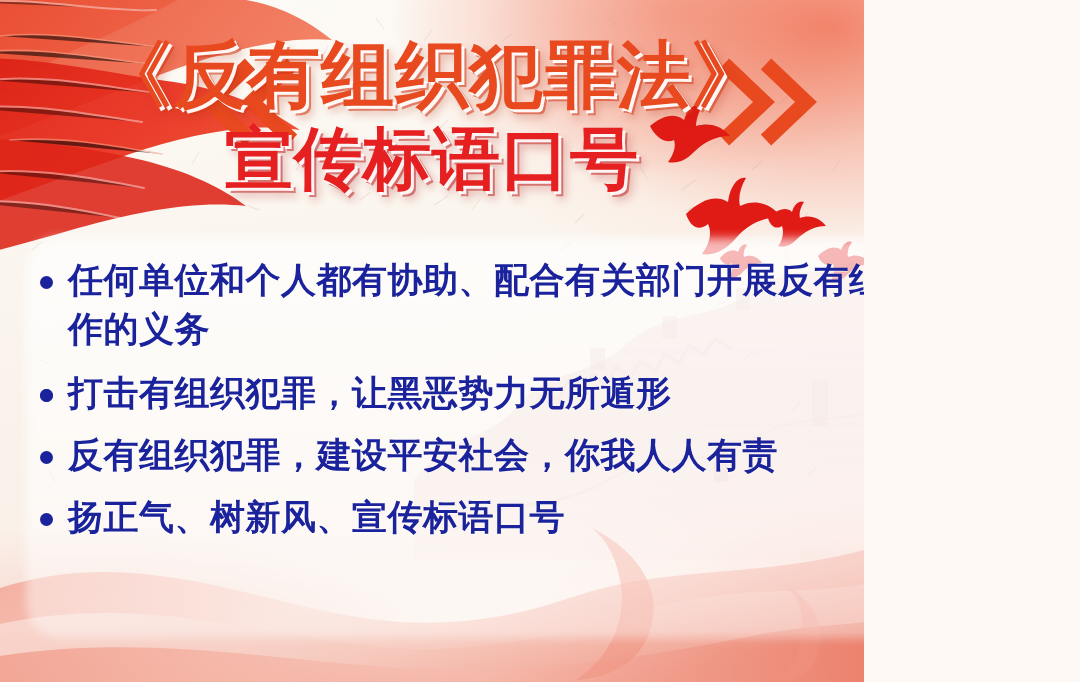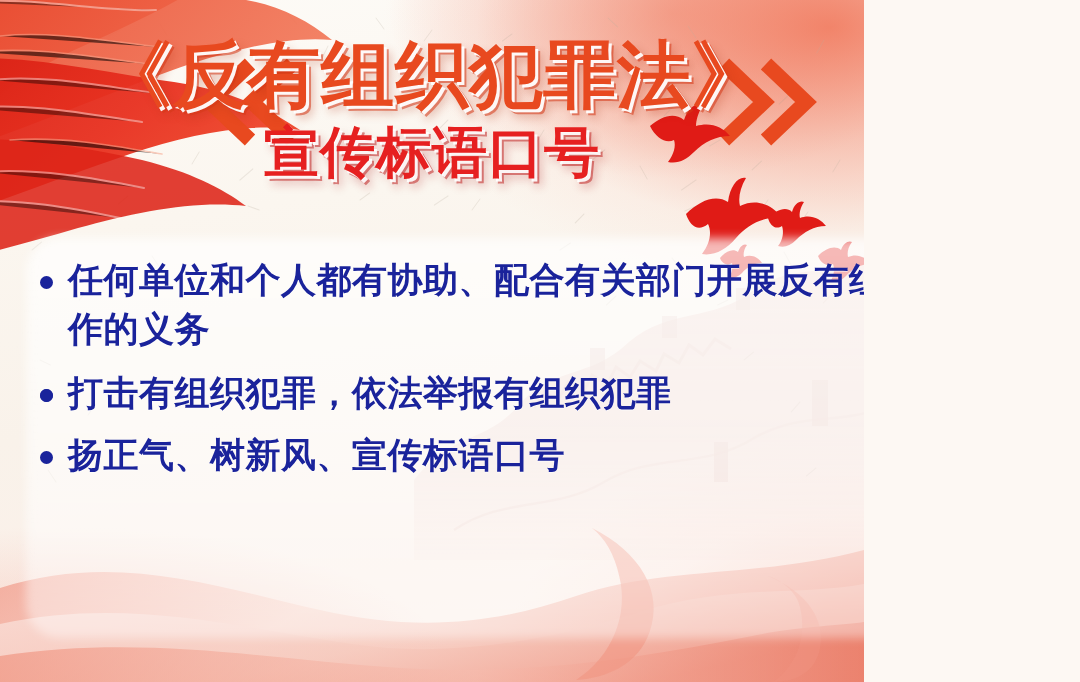--- a/index.html
+++ b/index.html
@@ -63,21 +63,21 @@
   }
   #title-line-1{
     font-size:73px;
     color:#e8491f;
     text-shadow:
        3px 3px 0 rgba(255,255,255,.95),
        5px 5px 0 rgba(214,56,24,.55),
        7px 8px 10px rgba(180,50,20,.30);
   }
   #title-line-2{
-    font-size:55px;margin-top:12px;
+    font-size:68px;margin-top:12px;
     color:#e62020;
     text-shadow:
        3px 3px 0 rgba(255,255,255,.92),
        5px 5px 0 rgba(190,24,24,.50),
        7px 8px 10px rgba(170,20,20,.30);
   }
 
   
   #slogan-list{
     position:absolute;left:38px;top:256px;width:1012px;z-index:7;
@@ -309,21 +309,25 @@
   <ul id="slogan-list">
     <li class="slogan-item">
       <span class="dot"></span>
       <span class="slogan-text">任何单位和个人都有协助、配合有关部门开展反有组织犯罪工作的义务</span>
     </li>
     <li class="slogan-item">
       <span class="dot"></span>
     </li>
     <li class="slogan-item">
       <span class="dot"></span>
-      <span class="slogan-text">打击有组织犯罪，依法举报有组织犯罪</span>
+      <span class="slogan-text">打击有组织犯罪，让黑恶势力无所遁形</span>
+    </li>
+    <li class="slogan-item">
+      <span class="dot"></span>
+      <span class="slogan-text">反有组织犯罪，建设平安社会，你我人人有责</span>
     </li>
     <li class="slogan-item">
       <span class="dot"></span>
       <span class="slogan-text">扬正气、树新风、宣传标语口号</span>
     </li>
   </ul>
 
 </div>
 
 </body></html>

